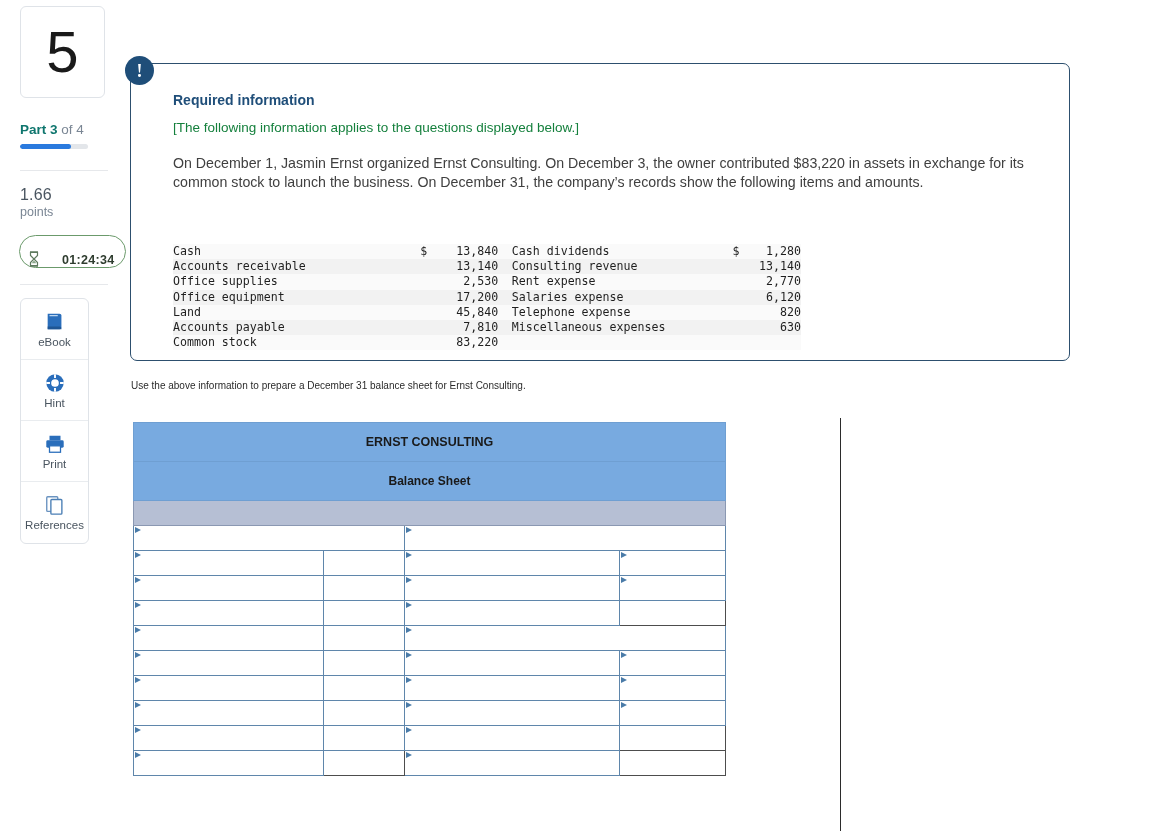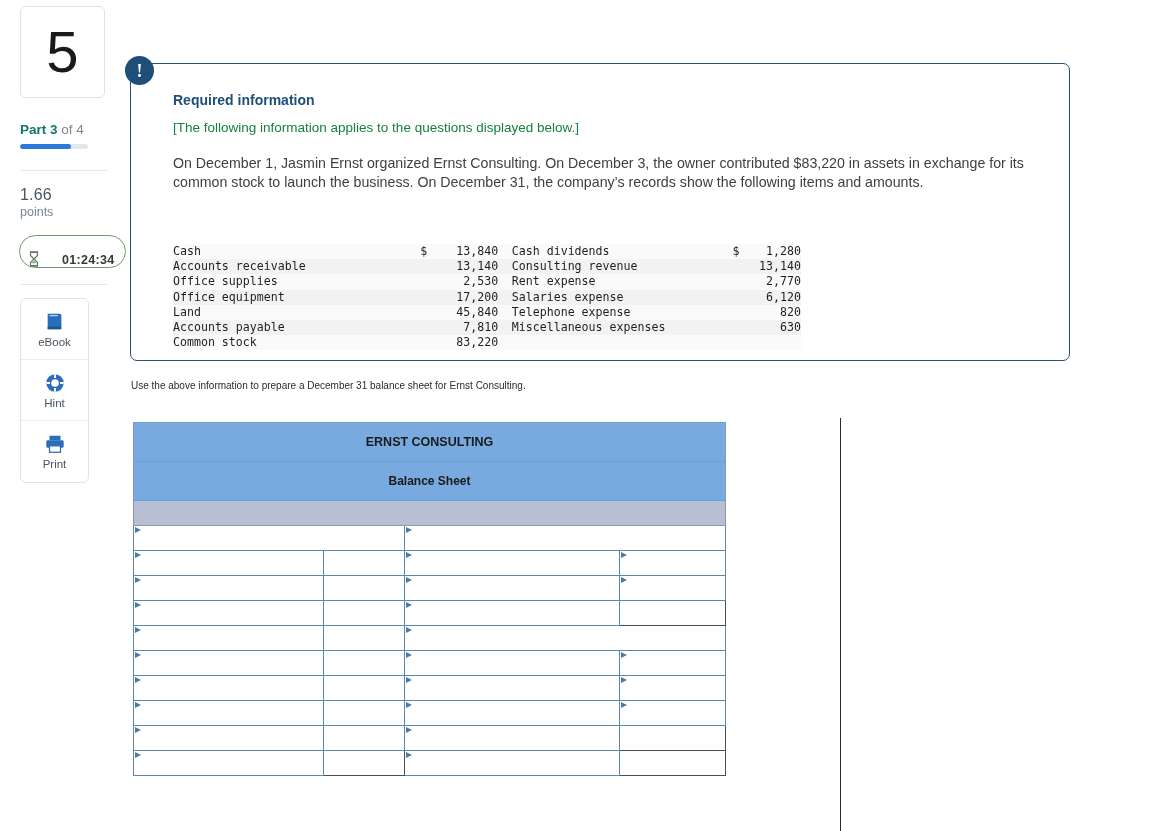--- a/index.html
+++ b/index.html
@@ -242,20 +242,27 @@
 
       <div class="tool-item">
         <svg class="tool-ico" viewBox="0 0 24 24">
           <rect x="6" y="3" width="12" height="5" fill="#2a6ebb"></rect>
           <rect x="2.5" y="8" width="19" height="8" rx="1.6" fill="#2a6ebb"></rect>
           <rect x="6" y="14" width="12" height="7" fill="#ffffff" stroke="#2a6ebb" stroke-width="1.4"></rect>
         </svg>
         <span class="lbl">Print</span>
       </div>
 
+      <div class="tool-item">
+        <svg class="tool-ico" viewBox="0 0 24 24">
+          <rect x="3" y="3" width="12" height="16" rx="1" fill="#ffffff" stroke="#6a93c0" stroke-width="1.5"></rect>
+          <rect x="7.5" y="6" width="12" height="16" rx="1" fill="#ffffff" stroke="#4b7fb5" stroke-width="1.5"></rect>
+        </svg>
+        <span class="lbl">References</span>
+      </div>
 
     </div>
   </div>
 
   <div class="info-card"></div>
   <div class="info-badge">!</div>
 
   <div class="req-title">Required information</div>
   <div class="applies-note">[The following information applies to the questions displayed below.]</div>
   <div class="scenario">On December 1, Jasmin Ernst organized Ernst Consulting. On December 3, the owner contributed $83,220 in assets in exchange for its common stock to launch the business. On December 31, the company’s records show the following items and amounts.</div>

